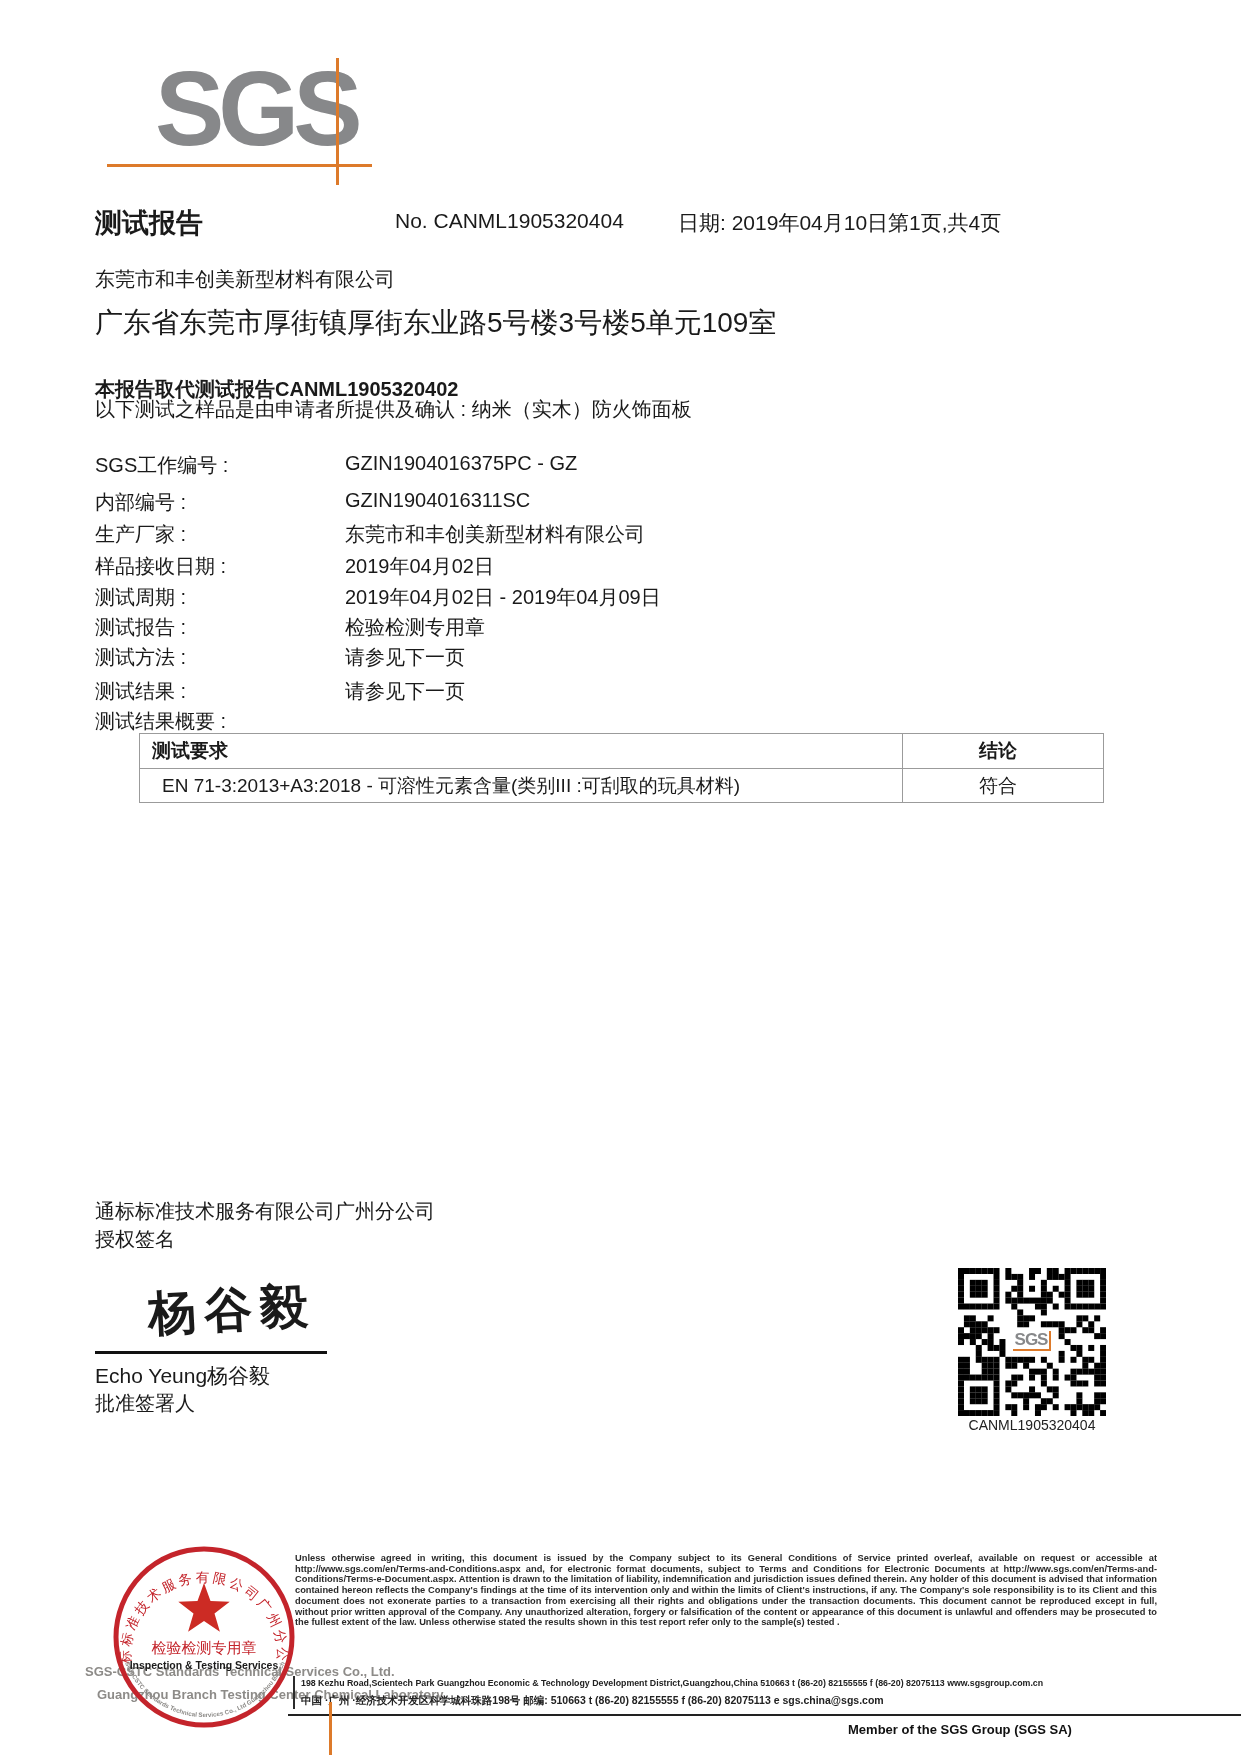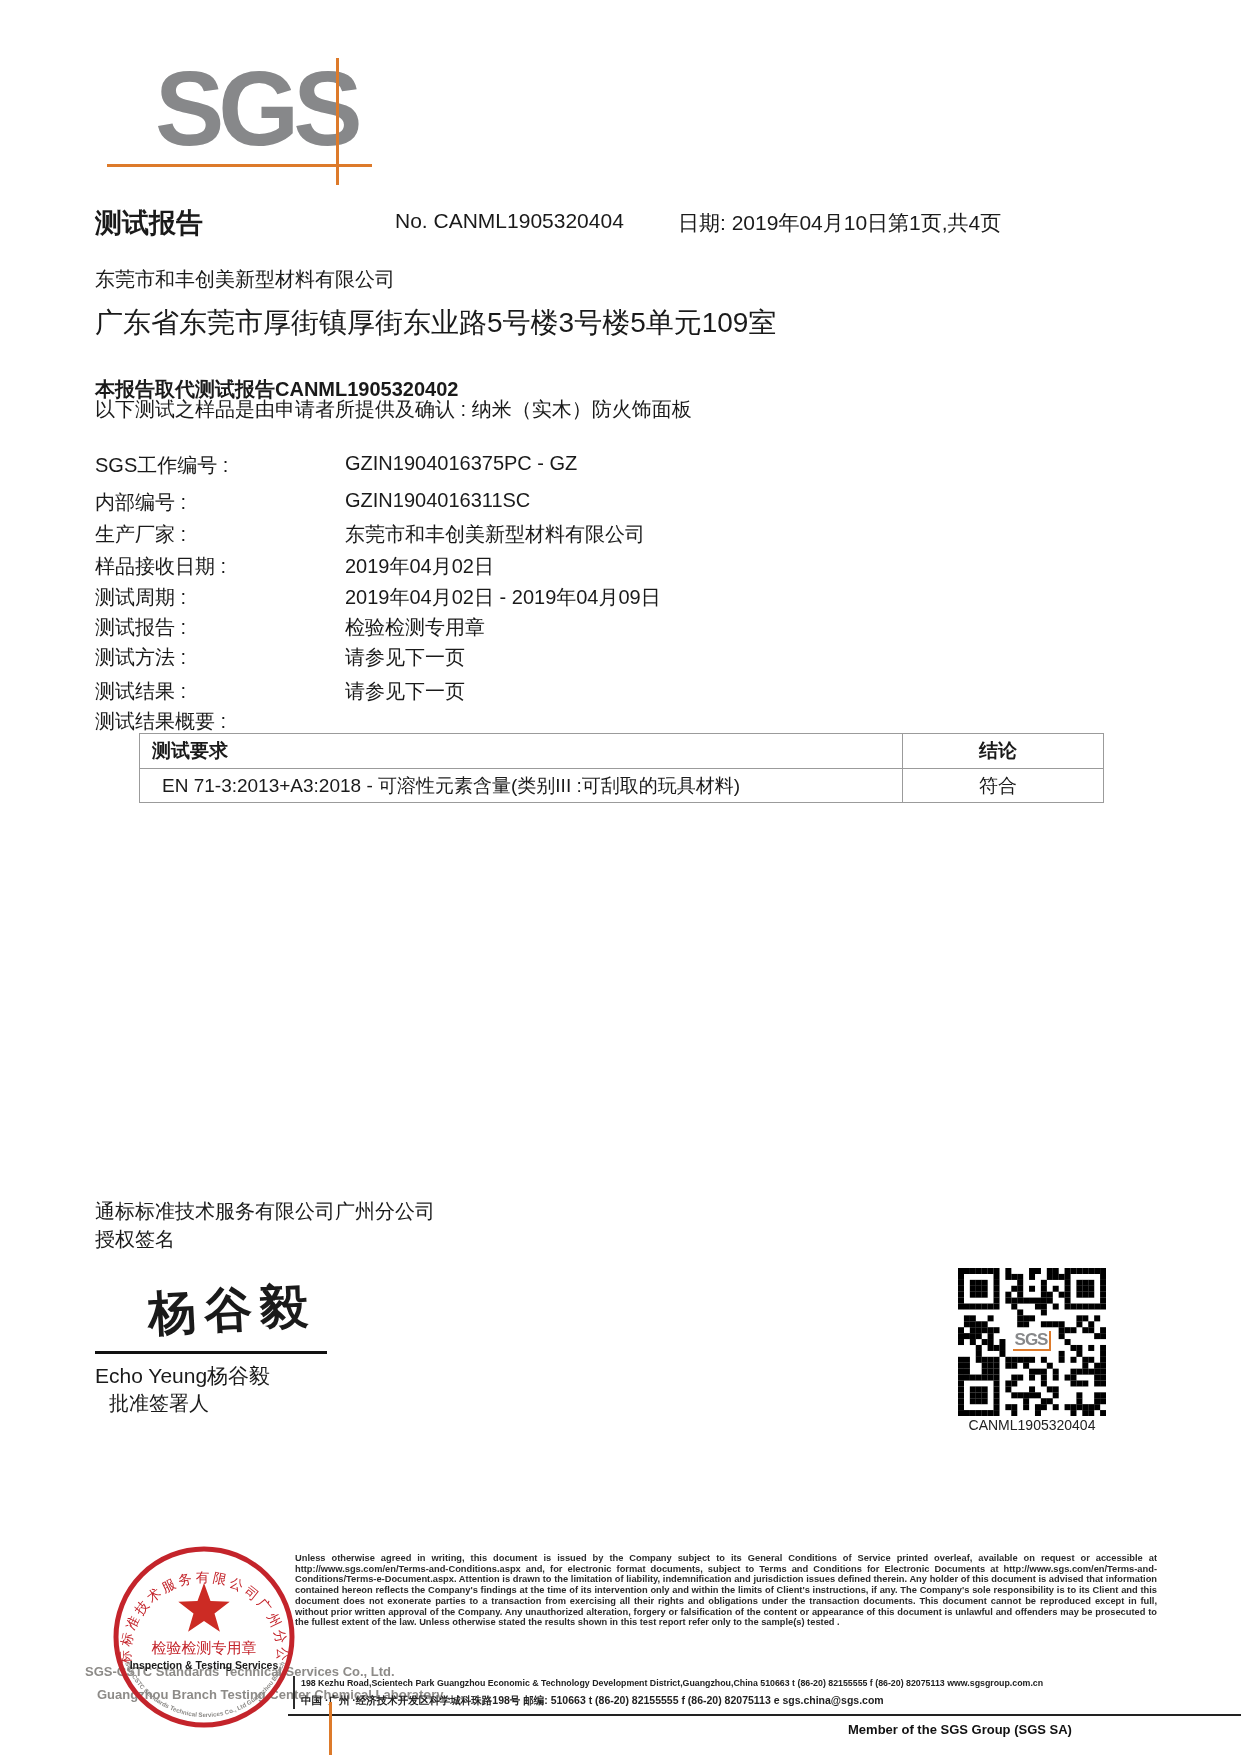--- a/index.html
+++ b/index.html
@@ -39,21 +39,21 @@
   .sum-table td{height:33px;padding-left:22px;}
   .sum-table td.cell-concl{text-align:center;padding-left:0;}
   .col-req{width:740px;}.col-concl{width:190px;}
   
   .sig-company{position:absolute;left:95px;top:1198px;font-size:20px;}
   .sig-label{position:absolute;left:95px;top:1226px;font-size:20px;}
   .sig-hand{position:absolute;left:148px;top:1278px;font-size:48px;font-weight:600;
     letter-spacing:8px;transform:rotate(-3deg);}
   .sig-line{position:absolute;left:95px;top:1351px;width:232px;height:3px;background:#111;}
   .sig-name{position:absolute;left:95px;top:1362px;font-size:21px;}
-  .sig-role{position:absolute;left:109px;top:1390px;font-size:20px;}
+  .sig-role{position:absolute;left:95px;top:1390px;font-size:20px;}
   
   .qr-wrap{position:absolute;left:958px;top:1268px;width:148px;height:148px;}
   .qr-center{position:absolute;left:50px;top:60px;width:48px;height:26px;background:#fff;
     display:flex;align-items:center;justify-content:center;}
   .qr-center .sgs-mini{font-size:17px;font-weight:900;color:#87888a;letter-spacing:-1px;
     border-bottom:2px solid #dd7a2a;border-right:2px solid #dd7a2a;padding:0 2px;line-height:1.05;}
   .qr-code-label{position:absolute;left:950px;top:1417px;width:164px;text-align:center;
     font-size:14px;color:#222;}
   
   .stamp-bg1{position:absolute;left:85px;top:1664px;font-size:13px;font-weight:bold;color:#8d8b88;}

